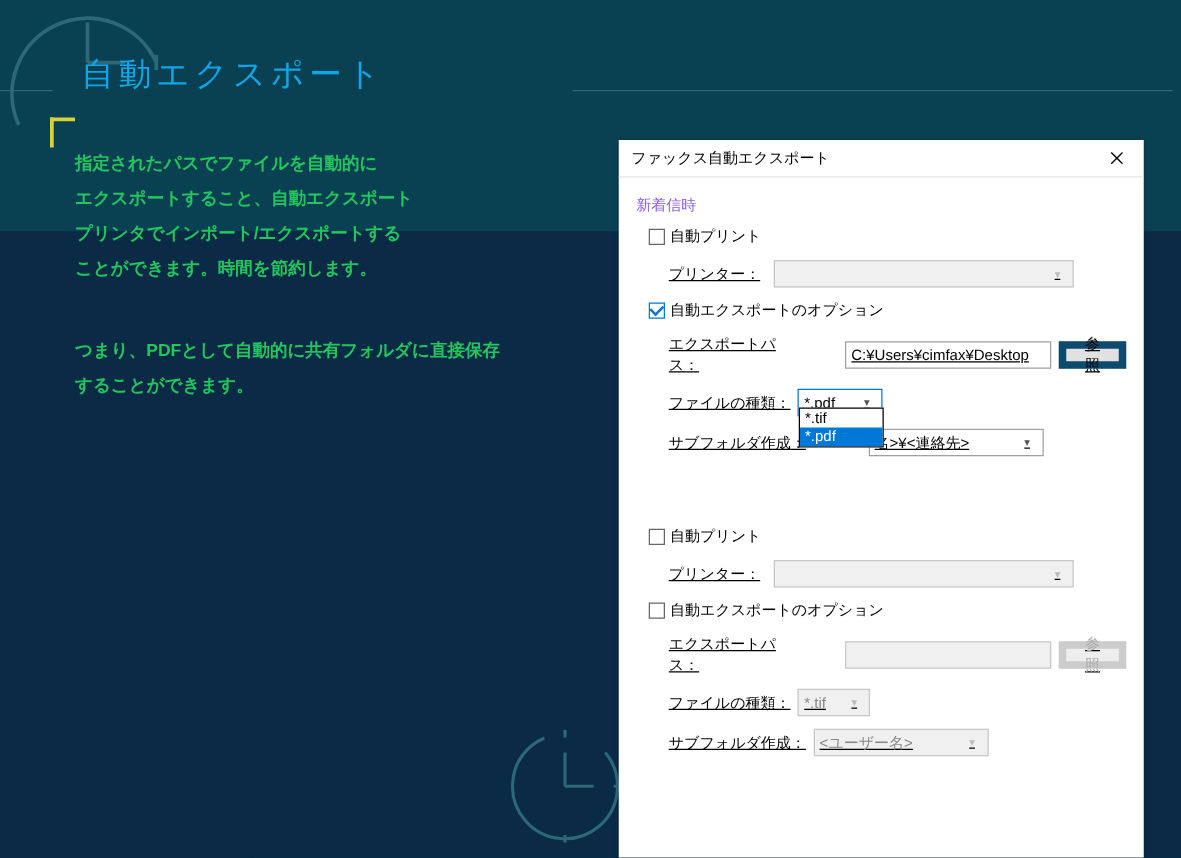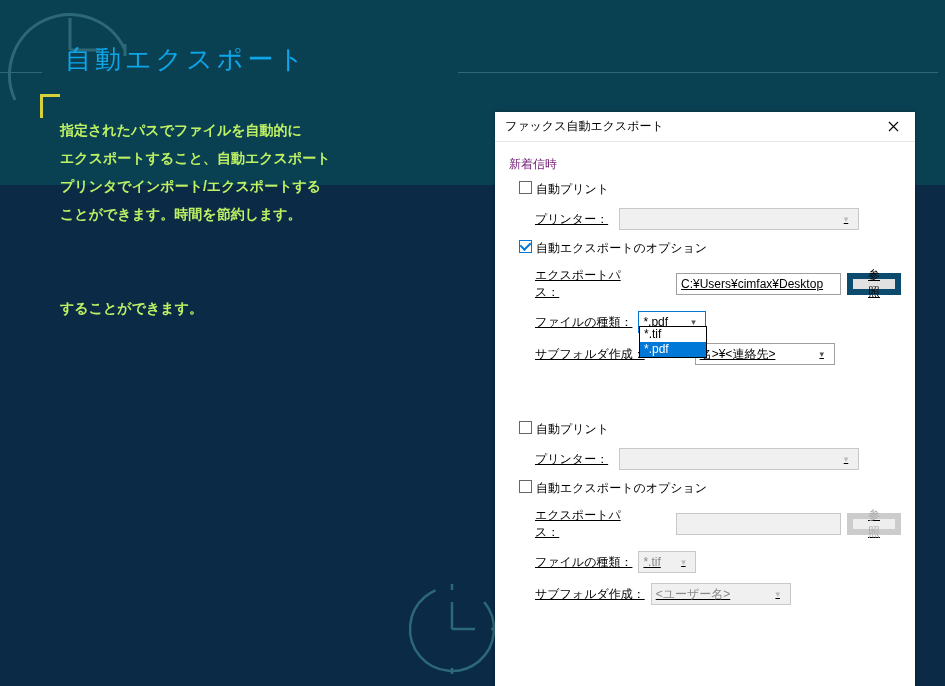--- a/index.html
+++ b/index.html
@@ -38,21 +38,21 @@
     .yellow-bracket {
       position: absolute; top: 94px; left: 40px;
       width: 20px; height: 24px;
       border-top: 3px solid #d6d13a;
       border-left: 3px solid #d6d13a;
     }
     
     .desc {
       position: absolute;
       top: 116px; left: 60px;
-      color: #bef264;
+      color: #22c55e;
       font-size: 14px;
       line-height: 28px;
       font-weight: 600;
       width: 420px;
     }
     .desc p { margin-bottom: 10px; }
     
     .dark-band {
       position: absolute;
       top: 185px; left: 0; right: 0; bottom: 0;
@@ -77,23 +77,23 @@
       border-bottom: 1px solid #e5e5e5;
     }
     .titlebar-title { flex: 1; }
     .close-btn {
       width: 44px; height: 30px;
       display: flex; align-items: center; justify-content: center;
       font-size: 14px;
     }
     .close-btn svg { width: 11px; height: 11px; }
     .dialog-body { padding: 11px 14px 0 14px; }
-    .group-title { margin: 3px 0 8px 0; color: #701a75; }
+    .group-title { margin: 3px 0 8px 0; color: #8b5cf6; }
     .checkbox-row {
-      display: flex; align-items: flex-start;
+      display: flex; align-items: center;
       margin: 3px 0 10px 10px;
     }
     .checkbox-row input[type=checkbox] {
       width: 13px; height: 13px; margin-right: 4px;
       appearance: none; border: 1px solid #666; background: #fff;
       position: relative;
     }
     .checkbox-row input[type=checkbox]:checked { background: #fff; border-color: #0078d7; }
     .checkbox-row input[type=checkbox]:checked::after {
       content: ""; position: absolute; left: 2px; top: -1px;
@@ -192,21 +192,21 @@
 
 <div class="desc">
   <p>
     <span>指定されたパスでファイルを自動的に</span><br>
     <span>エクスポートすること、自動エクスポート</span><br>
     <span>プリンタでインポート/エクスポートする</span><br>
     <span>ことができます。時間を節約します。</span>
   </p>
   <br>
   <p>
-    <br>
+    <span>つまり、PDFとして自動的に共有フォルダに直接保存</span><br>
     <span>することができます。</span>
   </p>
 </div>
 
 <div class="dialog">
   <div class="titlebar">
     <span class="titlebar-title">ファックス自動エクスポート</span>
     <div class="close-btn">
       <svg viewBox="0 0 11 11">
           <path d="M1 1 L10 10 M10 1 L1 10" stroke="#000" stroke-width="1.1"></path>

